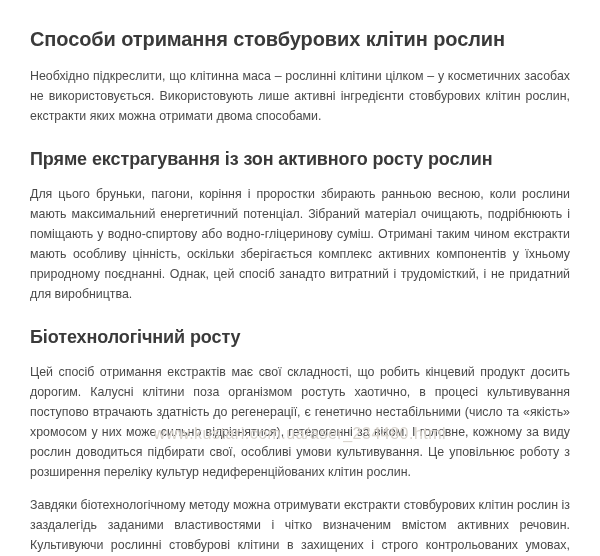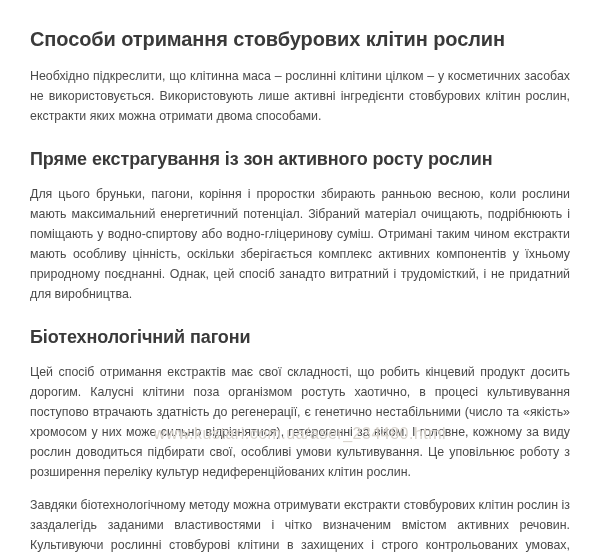--- a/index.html
+++ b/index.html
@@ -67,19 +67,19 @@
 
 <div class="page">
 
   <h1 class="doc-title">Способи отримання стовбурових клітин рослин</h1>
 
   <p class="para">Необхідно підкреслити, що клітинна маса – рослинні клітини цілком – у косметичних засобах не використовується. Використовують лише активні інгредієнти стовбурових клітин рослин, екстракти яких можна отримати двома способами.</p>
 
   <h2 class="section-title">Пряме екстрагування із зон активного росту рослин</h2>
   <p class="para">Для цього бруньки, пагони, коріння і проростки збирають ранньою весною, коли рослини мають максимальний енергетичний потенціал. Зібраний матеріал очищають, подрібнюють і поміщають у водно-спиртову або водно-гліцеринову суміш. Отримані таким чином екстракти мають особливу цінність, оскільки зберігається комплекс активних компонентів у їхньому природному поєднанні. Однак, цей спосіб занадто витратний і трудомісткий, і не придатний для виробництва.</p>
 
-  <h2 class="section-title">Біотехнологічний пагони</h2>
+  <h2 class="section-title">Біотехнологічний росту</h2>
   <p class="para">Цей спосіб отримання екстрактів має свої складності, що робить кінцевий продукт досить дорогим. Калусні клітини поза організмом ростуть хаотично, в процесі культивування поступово втрачають здатність до регенерації, є генетично нестабільними (число та «якість» хромосом у них може сильно відрізнятися), гетерогенні за віком. І головне, кожному за виду рослин доводиться підбирати свої, особливі умови культивування. Це уповільнює роботу з розширення переліку культур недиференційованих клітин рослин.</p>
   <p class="para">Завдяки біотехнологічному методу можна отримувати екстракти стовбурових клітин рослин із заздалегідь заданими властивостями і чітко визначеним вмістом активних речовин. Культивуючи рослинні стовбурові клітини в захищених і строго контрольованих умовах, вдається домогтися виробництва цих речовин від значного біологічного матеріалу. Штучні умови культивування дозволяють отримувати стовбуровий матеріал з дуже рідкісних рослин, наприклад, високогірного едельвейсу або глибоководних арктичних водоростей, витягуючи необхідну кількість сировини з невеликих фрагментів рослин, і при цьому зберігати навколишнє середовище.</p>
 
 </div>
 
 <div class="watermark">www.kustari.com.ua/aser_234480.html</div>
 
 </body></html>

